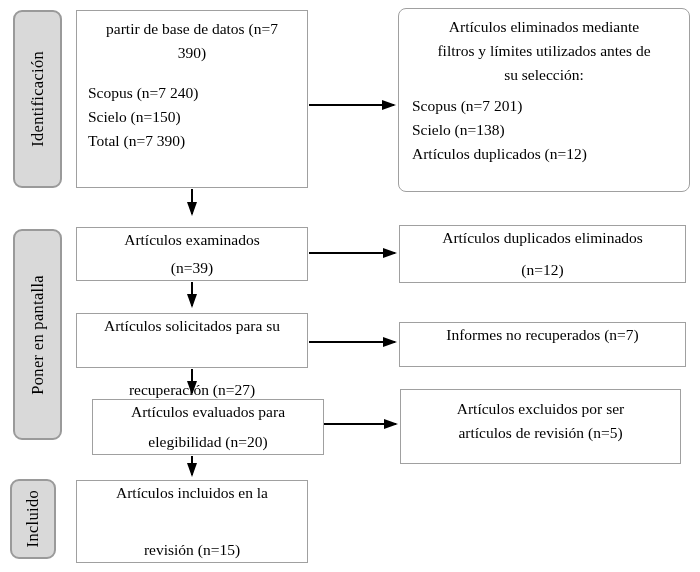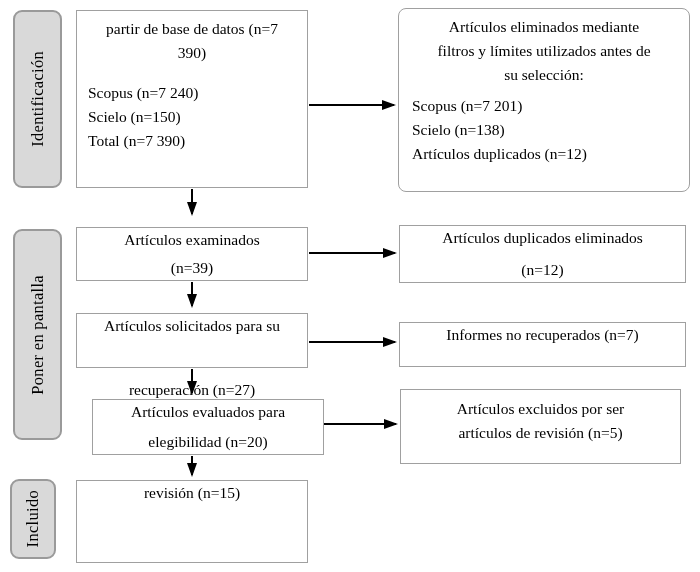--- a/index.html
+++ b/index.html
@@ -86,20 +86,21 @@
     <div class="ln">Artículos solicitados para su</div>
     <div class="ln">recuperación (n=27)</div>
   </div>
 
   <div class="box vcenter" style="left:92px; top:399px; width:232px; height:56px;">
     <div class="ln">Artículos evaluados para</div>
     <div class="ln">elegibilidad (n=20)</div>
   </div>
 
   <div class="box vcenter" style="left:76px; top:480px; width:232px; height:83px;">
+    <div class="ln">Artículos incluidos en la</div>
     <div class="ln">revisión (n=15)</div>
   </div>
 
   <div class="box" id="r1" style="left:398px; top:8px; width:292px; height:184px; padding-top:6px;border-radius:8px;">
     <div class="title tcenter">
       <div class="ln">Artículos eliminados mediante</div>
       <div class="ln">filtros y límites utilizados antes de</div>
       <div class="ln">su selección:</div>
     </div>
     <div class="gap-sm"></div>

